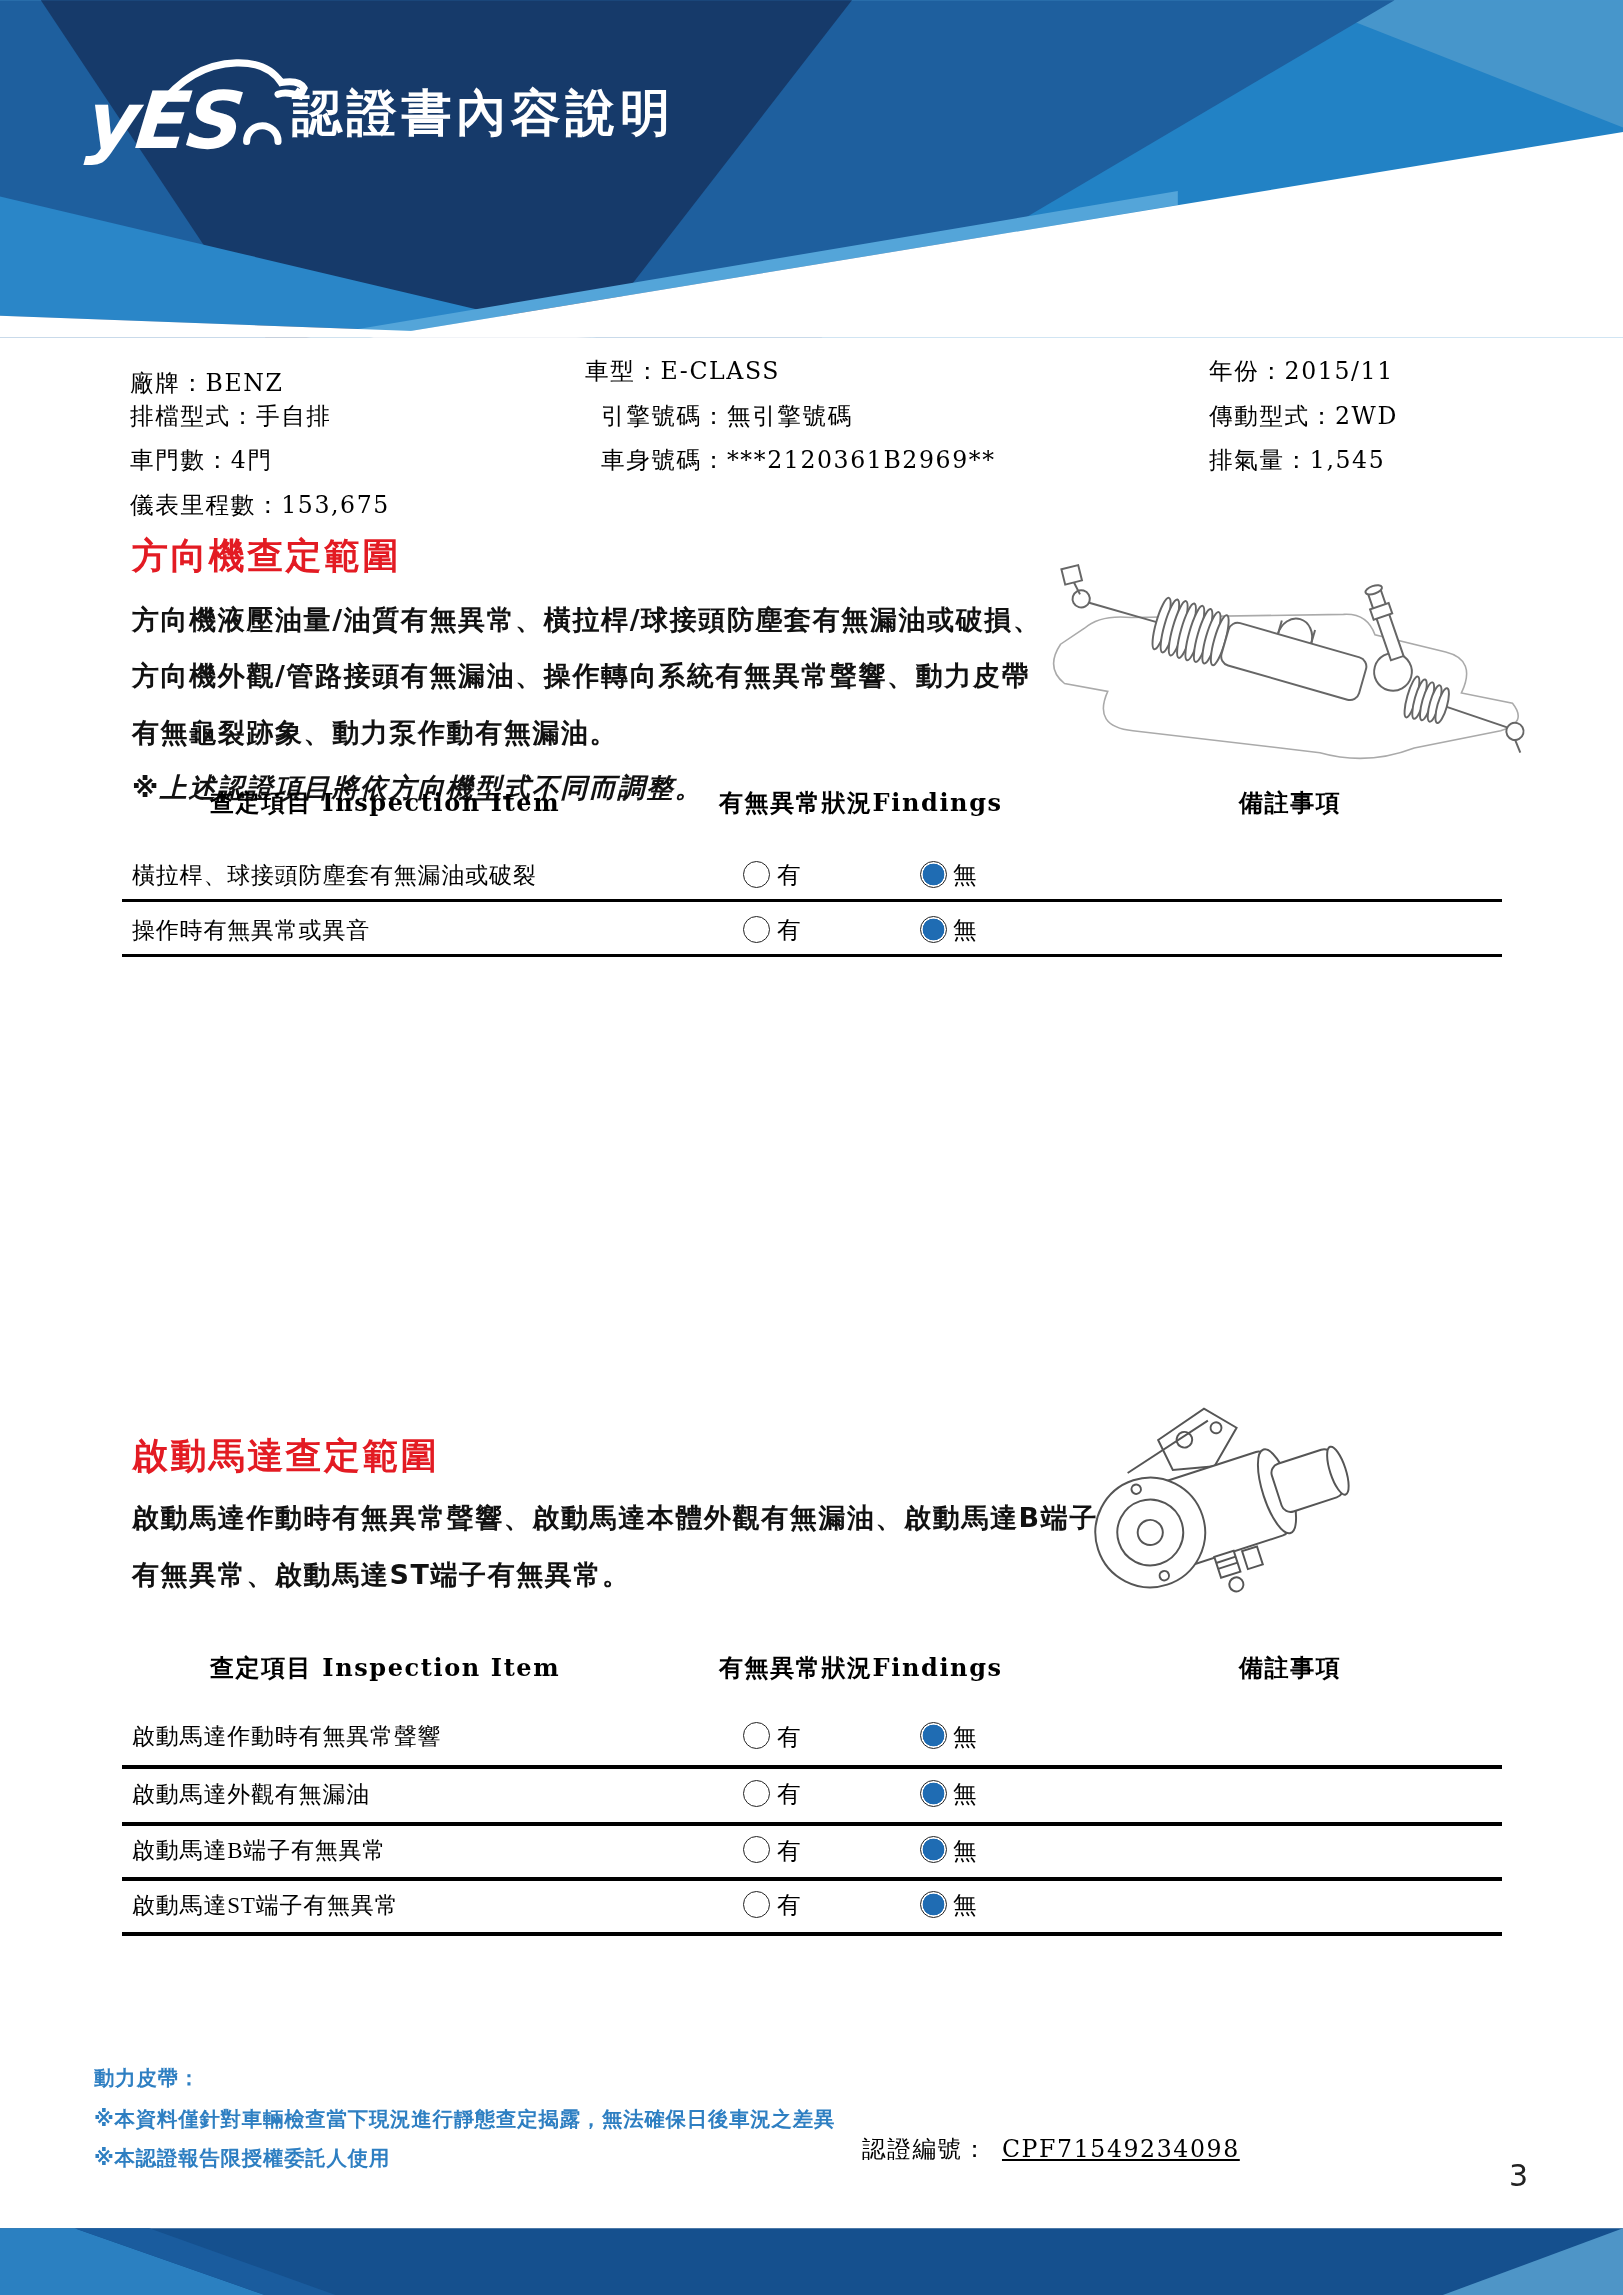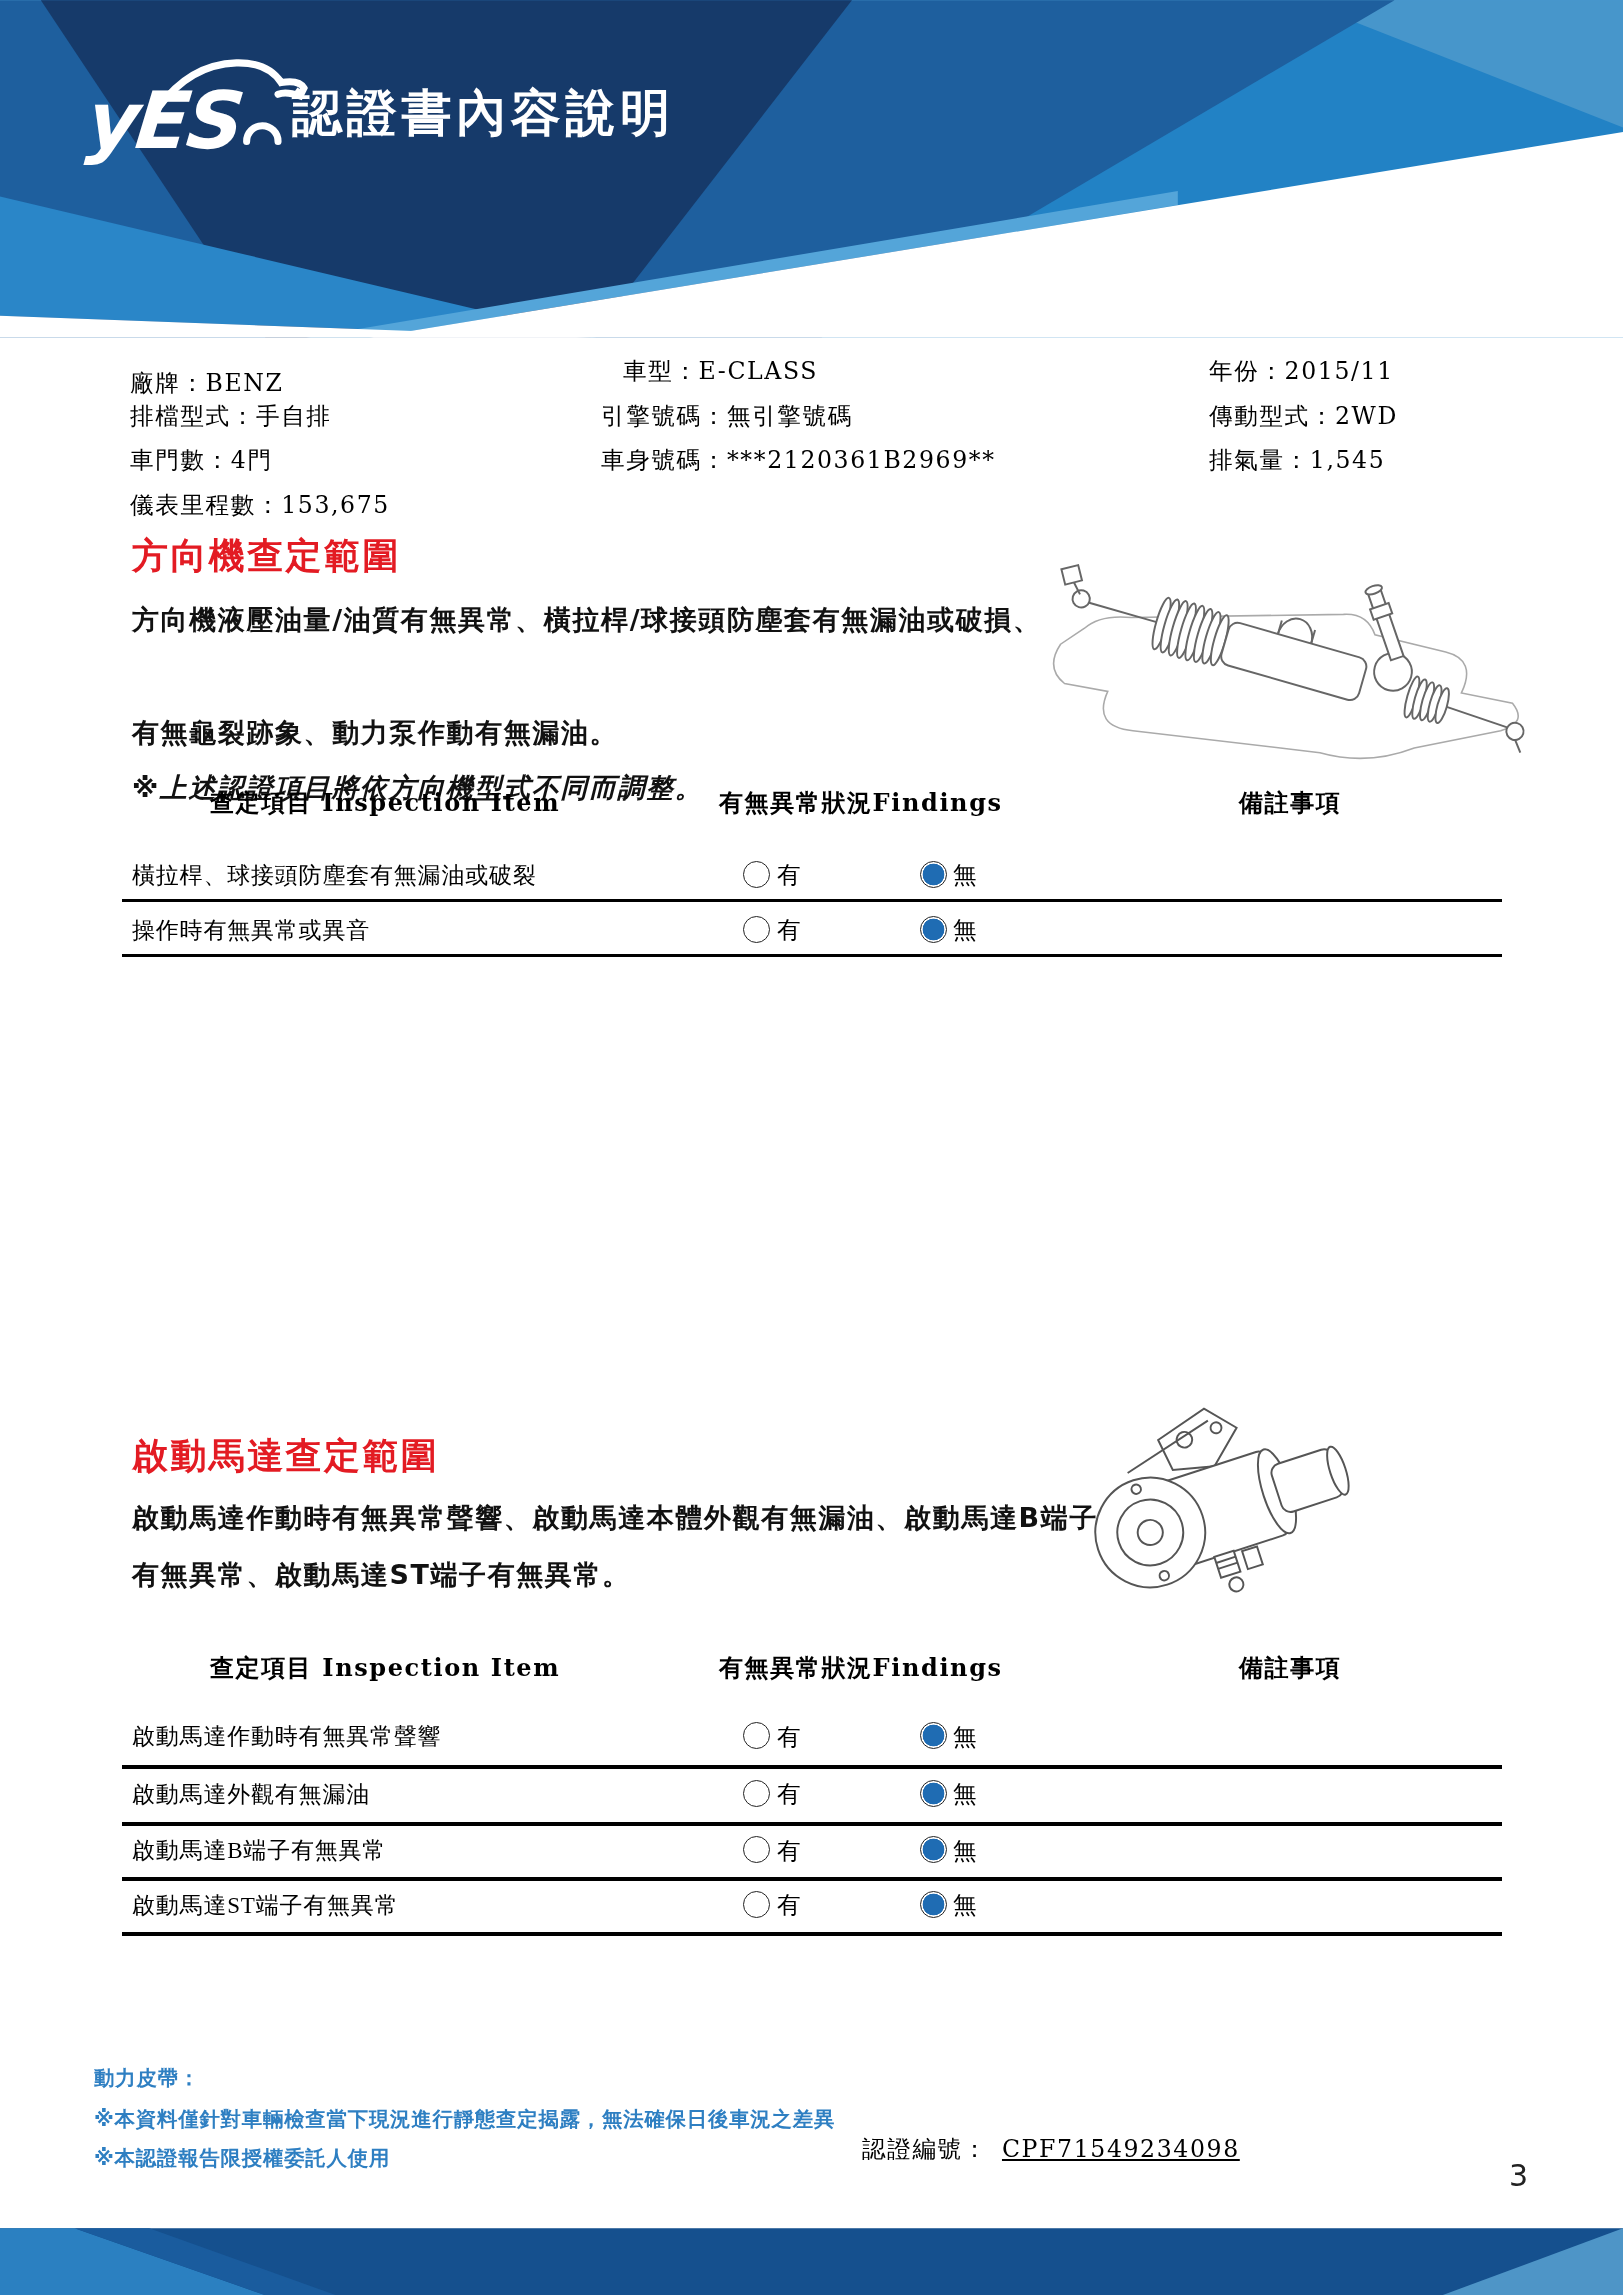--- a/index.html
+++ b/index.html
@@ -51,31 +51,32 @@
     </svg>
     <span class="htitle">認證書內容說明</span>
   </div>
 
   <div>
     <div class="vi" style="left:130px;top:355px;margin-top:12px;"><span>廠牌：</span><span>BENZ</span></div>
     <div class="vi" style="left:130px;top:400px;"><span>排檔型式：</span><span>手自排</span></div>
     <div class="vi" style="left:130px;top:444px;"><span>車門數：</span><span>4門</span></div>
     <div class="vi" style="left:130px;top:489px;"><span>儀表里程數：</span><span>153,675</span></div>
 
-    <div class="vi" style="left:623px;top:355px;"><span>車型：</span><span>E-CLASS</span></div>
+    <div class="vi" style="left:585px;top:355px;"><span>車型：</span><span>E-CLASS</span></div>
     <div class="vi" style="left:601px;top:400px;"><span>引擎號碼：</span><span>無引擎號碼</span></div>
     <div class="vi" style="left:601px;top:444px;"><span>車身號碼：</span><span>***2120361B2969**</span></div>
 
     <div class="vi" style="left:1209px;top:355px;"><span>年份：</span><span>2015/11</span></div>
     <div class="vi" style="left:1209px;top:400px;"><span>傳動型式：</span><span>2WD</span></div>
     <div class="vi" style="left:1209px;top:444px;"><span>排氣量：</span><span>1,545</span></div>
   </div>
 
   <div class="sec-title" style="left:132px;top:532px;color:#e31b23;">方向機查定範圍</div>
   <div class="desc" style="left:132px;top:602px;">方向機液壓油量/油質有無異常、橫拉桿/球接頭防塵套有無漏油或破損、</div>
+  <div class="desc" style="left:132px;top:658px;">方向機外觀/管路接頭有無漏油、操作轉向系統有無異常聲響、動力皮帶</div>
   <div class="desc" style="left:132px;top:715px;">有無龜裂跡象、動力泵作動有無漏油。</div>
   <div class="desc" style="left:132px;top:770px;font-style:italic;">※上述認證項目將依方向機型式不同而調整。</div>
 
   <div class="abs" style="left:1037px;top:542px;">
     <svg width="503" height="228" viewBox="0 0 640 290">
       <path d="M30,130 Q10,160 35,180 L90,190 Q70,235 122,240 L360,268 Q420,285 480,262 L590,240 Q625,230 605,205 L540,192 Q560,150 520,140 L430,118 Q420,90 390,92 L120,96 Q80,92 60,110 Z" fill="none" stroke="#aaaaaa" stroke-width="2"></path>
       <g stroke="#666" stroke-width="2.5" fill="#fff" transform="rotate(16 320 150)">
         <line x1="55" y1="150" x2="150" y2="150"></line>
         <circle cx="45" cy="148" r="11"></circle>
         <line x1="30" y1="130" x2="42" y2="143"></line>

